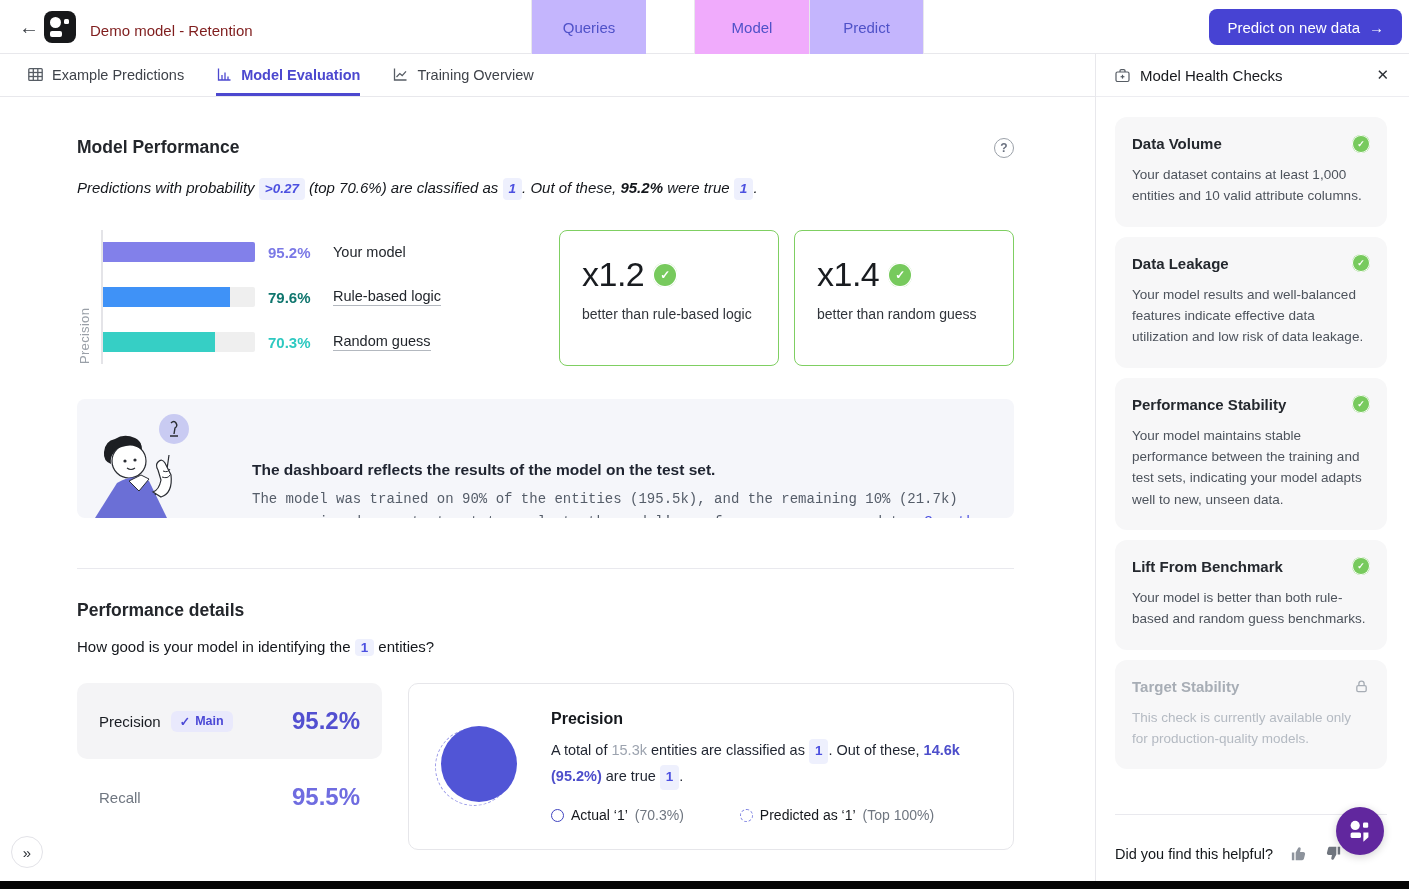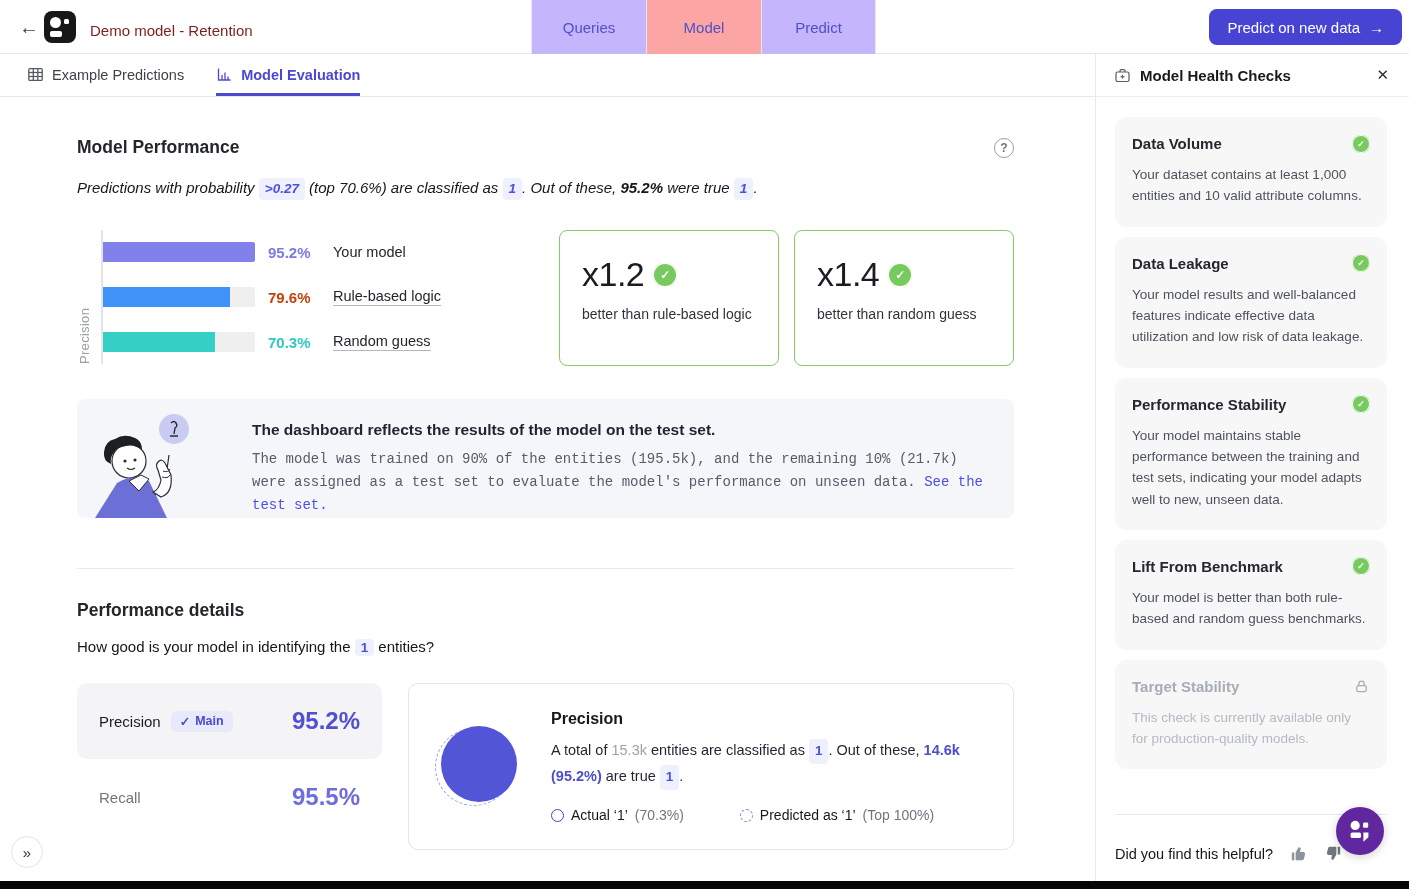--- a/index.html
+++ b/index.html
@@ -14,21 +14,21 @@
     font-size:20px; color:#3a3f45; cursor:pointer; line-height:26px; text-align:center; }
   .app-logo { position:absolute; left:44px; top:11px; width:32px; height:32px; background:#17181a; border-radius:8px; }
   .app-logo .lg-circle { position:absolute; left:6px; top:6px; width:11px; height:11px; background:#fff; border-radius:50%; }
   .app-logo .lg-dot { position:absolute; left:20px; top:8px; width:5px; height:5px; background:#fff; border-radius:1.5px; }
   .app-logo .lg-bar { position:absolute; left:6px; top:20px; width:12px; height:6px; background:#fff; border-radius:2px; }
   .doc-title { position:absolute; left:90px; top:4px; height:54px; line-height:54px; font-size:15px; font-weight:500; color:#7f1d1d; }
   .top-tabs { position:absolute; left:531px; top:0; height:54px; display:flex; }
   .top-tab { width:115px; height:54px; display:flex; align-items:center; justify-content:center;
     font-size:15px; color:#4f51c8; border-left:1px solid #e8e8ec; cursor:pointer; background:#c4b5fd; }
   .top-tab:last-child { border-right:1px solid #e8e8ec; }
-  .top-tab.active { background:#fca5a5; }
+  .top-tab.active { background:#f0abfc;margin-left:48px; }
   .predict-btn { position:absolute; right:7px; top:9px; height:36px; padding:0 18px; background:#4743d3; color:#fff;
     border:none; border-radius:8px; font-size:15px; font-weight:500; cursor:pointer; display:flex; align-items:center; gap:9px;
     font-family:"Liberation Sans", sans-serif; }
 
   
   .main-area { position:absolute; top:54px; left:0; width:1096px; height:827px; border-right:1px solid #e8e8ec; background:#fff; }
   .side-panel { position:absolute; top:54px; left:1096px; width:313px; height:827px; background:#fff; }
 
   
   .subtab-bar { height:43px; border-bottom:1px solid #e8e8ec; display:flex; align-items:stretch; padding-left:27px; gap:32px; }
@@ -71,21 +71,21 @@
   .seal.lg { width:22px; height:22px; font-size:12px; font-weight:700;
     box-shadow:0 0 0 1.5px #fff, 1px 1px 0 0 #77ca5d, -1px 1px 0 0 #77ca5d, 1px -1px 0 0 #77ca5d, -1px -1px 0 0 #77ca5d; }
   .seal.sm { width:16px; height:16px; font-size:9px; font-weight:700;
     box-shadow:0 0 0 1px #fff, .8px .8px 0 0 #77ca5d, -.8px .8px 0 0 #77ca5d, .8px -.8px 0 0 #77ca5d, -.8px -.8px 0 0 #77ca5d; }
   .lift-caption { margin-top:12px; font-size:14px; color:#30343a; }
 
   
   .info-box { margin-top:33px; height:119px; background:#f5f6fa; border-radius:8px; display:flex; overflow:hidden; }
   .info-illus { width:175px; flex:none; position:relative; }
   .info-text { padding:22px 30px 0 0; }
-  .info-title { font-size:15.5px; font-weight:700; color:#1f2430; }
+  .info-title { font-size:15.5px; font-weight:700; color:#1f2430;margin-top:40px; }
   .info-body { margin-top:9px; font-size:14px; color:#555d69; line-height:1.62; max-width:740px;font-family:Liberation Mono, monospace; }
   .link { color:#4c50e0; cursor:pointer; }
 
   .divider { margin-top:50px; border-top:1px solid #e9e9ee; }
 
   
   .pd-title { margin-top:31px; font-size:17.5px; font-weight:600; color:#23262b; }
   .pd-question { margin-top:17px; font-size:15px; color:#14171c; }
   .details-row { margin-top:27px; display:flex; align-items:flex-start; }
   .metrics-col { width:305px; flex:none; }
@@ -112,21 +112,21 @@
   .legend-item { display:flex; align-items:center; gap:7px; }
   .lg-solid { width:13px; height:13px; border:1.6px solid #4044c0; border-radius:50%; flex:none; }
   .lg-dashed { width:13px; height:13px; border:1.6px dashed #7a7fe0; border-radius:50%; flex:none; }
   .legend .muted2 { color:#6f7680; }
 
   .expand-btn { position:absolute; left:11px; bottom:13px; width:32px; height:32px; border-radius:50%;
     border:1px solid #e3e3e8; background:#fff; color:#2c3036; font-size:15px; cursor:pointer; }
 
   
   .sp-header { height:43px; border-bottom:1px solid #ededf1; display:flex; align-items:center; padding:0 20px 0 18px; gap:9px; }
-  .sp-title { font-size:15px; font-weight:700; color:#17191d; }
+  .sp-title { font-size:15px; font-weight:400; color:#17191d; }
   .sp-close { margin-left:auto; border:none; background:none; font-size:15px; color:#2c3036; cursor:pointer; }
   .checks { padding:20px 22px 0 19px; display:flex; flex-direction:column; gap:10px; }
   .check-card { background:#f7f7f8; border-radius:12px; padding:18px 18px 20px 17px; }
   .check-head { display:flex; align-items:center; justify-content:space-between; margin-bottom:12px; }
   .check-name { font-size:15px; font-weight:600; color:#24282e; }
   .check-desc { font-size:13.5px; color:#4d535c; line-height:1.58; }
   .check-card.locked .check-name { color:#a7adb5; }
   .check-card.locked .check-desc { color:#b4bac2; }
   .sp-divider { position:absolute; left:19px; right:22px; bottom:66px; border-top:1px solid #e9e9ee; }
   .feedback { position:absolute; left:19px; bottom:18px; display:flex; align-items:center; gap:16px; }
@@ -177,20 +177,27 @@
       </div>
       <div class="subtab active">
         <svg width="17" height="17" viewBox="0 0 17 17" fill="none" stroke-width="1.3">
           <path d="M2.5 2.5 v11.5 h12"></path>
           <line x1="6" y1="14" x2="6" y2="9"></line>
             <line x1="9" y1="14" x2="9" y2="6.5"></line>
             <line x1="12" y1="14" x2="12" y2="10.5"></line>
         </svg>
         <span>Model Evaluation</span>
       </div>
+      <div class="subtab">
+        <svg width="17" height="17" viewBox="0 0 17 17" fill="none" stroke-width="1.3">
+          <path d="M2.5 2.5 v11.5 h12"></path>
+          <polyline points="4.5,11 7.8,7.6 10.2,9.6 14,5.4"></polyline>
+        </svg>
+        <span>Training Overview</span>
+      </div>
     </div>
 
     <div class="content">
 
       <div class="section-head">
         <h2 class="section-title">Model Performance</h2>
         <div class="q-icon">?</div>
       </div>
 
       <p class="summary-line">
@@ -208,21 +215,21 @@
               <div class="bar-track">
                   <div class="bar-fill" style="width: 100%; background: rgb(130, 128, 234);"></div>
                 </div>
               <span class="bar-value" style="color: rgb(123, 121, 230);">95.2%</span>
               <span class="bar-label">Your model</span>
             </div>
             <div class="bar-row">
               <div class="bar-track">
                   <div class="bar-fill" style="width: 83.6134%; background: rgb(63, 146, 247);"></div>
                 </div>
-              <span class="bar-value" style="color: #c2410c;">79.6%</span>
+              <span class="bar-value" style="color: #0f766e;">79.6%</span>
               <span class="bar-label underlined">Rule-based logic</span>
             </div>
             <div class="bar-row">
               <div class="bar-track">
                   <div class="bar-fill" style="width: 73.8445%; background: rgb(54, 207, 197);"></div>
                 </div>
               <span class="bar-value" style="color: rgb(46, 201, 193);">70.3%</span>
               <span class="bar-label underlined">Random guess</span>
             </div>
           </div>

